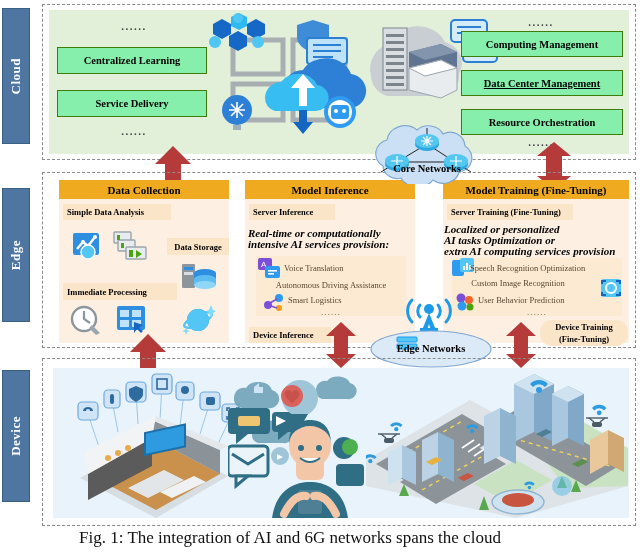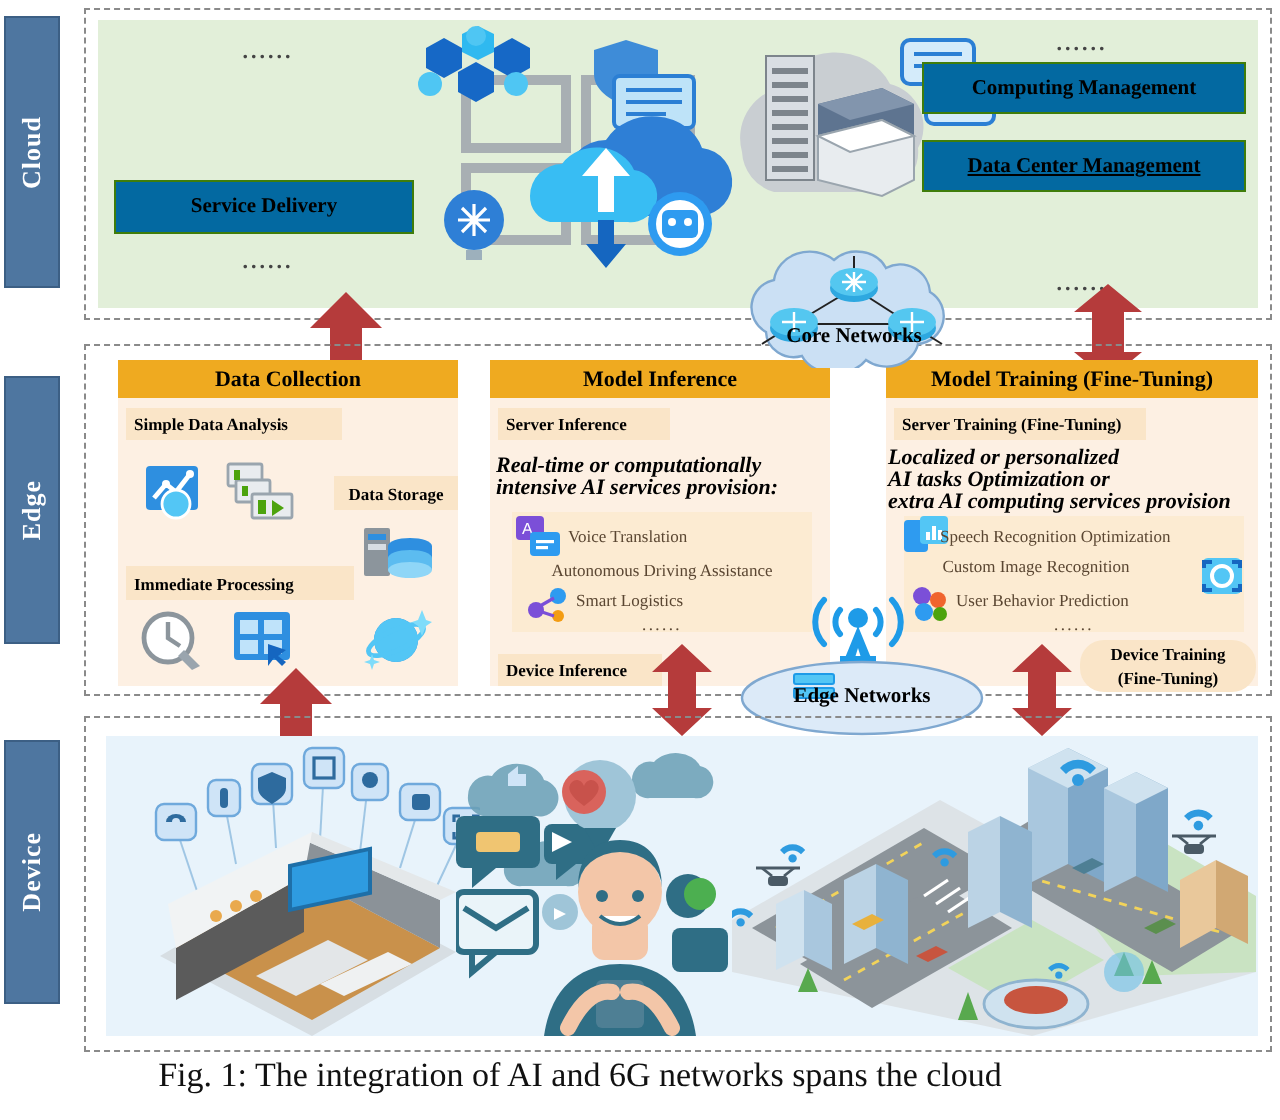--- a/index.html
+++ b/index.html
@@ -14,21 +14,21 @@
              display:flex;align-items:center;justify-content:center;}
   .layer-tab span{color:#ffffff;font-weight:bold;font-size:13px;
                   writing-mode:vertical-rl;transform:rotate(180deg);
                   letter-spacing:.5px;}
 
   
   .frame{position:absolute;border:1.6px dashed #8a8a8a;box-sizing:border-box;}
 
   
   #cloud-panel{position:absolute;background:#E2EFD9;box-sizing:border-box;}
-  .green-box{position:absolute;background:#0369a1;border:1px solid #3f7d0b;
+  .green-box{position:absolute;background:#86efac;border:1px solid #3f7d0b;
              color:#000;font-weight:bold;font-size:10.5px;
              display:flex;align-items:center;justify-content:center;text-align:center;}
   .dots{position:absolute;font-weight:bold;font-size:11px;color:#444;letter-spacing:1.5px;
         text-align:center;}
 
   
   .edge-col{position:absolute;background:#FDF0E3;box-sizing:border-box;}
   .col-head{position:absolute;background:#EFAA20;color:#000;font-weight:bold;
             font-size:11px;display:flex;align-items:center;justify-content:center;
             text-align:center;}
@@ -69,20 +69,21 @@
 <div class="layer-tab" style="left:2px;top:370px;width:26px;height:130px;">
   <span>Device</span>
 </div>
 
 <div class="frame" style="left:42px;top:4px;width:594px;height:156px;"></div>
 
 <div id="cloud-panel" style="left:49px;top:10px;width:580px;height:144px;">
 
   <div class="dots" style="left:10px;top:10px;width:150px;">......</div>
 
+  <div class="green-box" style="left:8px;top:37px;width:148px;height:25px;">Centralized Learning</div>
   <div class="green-box" style="left:8px;top:80px;width:148px;height:25px;">Service Delivery</div>
 
   <div class="dots" style="left:10px;top:115px;width:150px;">......</div>
 
   <svg class="abs" style="left:146px;top:2px;" width="320" height="142" viewBox="0 0 320 142">
 
     <g stroke="#A8AFB3" stroke-width="5" fill="none">
       <path d="M38 28 H88 V62 H38 Z"></path>
       <path d="M98 28 H150 V62 H98 Z"></path>
       <path d="M38 72 H88 V108 H38 Z"></path>
@@ -157,20 +158,21 @@
       <rect x="268" y="30" width="34" height="20" rx="4" fill="#D4EBFA" stroke="#2B7FD4" stroke-width="2"></rect>
       <line x1="274" y1="37" x2="296" y2="37" stroke="#2B7FD4" stroke-width="2"></line>
       <line x1="274" y1="43" x2="296" y2="43" stroke="#2B7FD4" stroke-width="2"></line>
     </g>
   </svg>
 
   <div class="dots" style="left:412px;top:6px;width:160px;">......</div>
 
   <div class="green-box" style="left:412px;top:21px;width:160px;height:24px;">Computing Management</div>
   <div class="green-box" style="left:412px;top:60px;width:160px;height:24px;text-decoration:underline;">Data Center Management</div>
+  <div class="green-box" style="left:412px;top:99px;width:160px;height:24px;">Resource Orchestration</div>
 
   <div class="dots" style="left:412px;top:126px;width:160px;">......</div>
 </div>
 
 <svg class="arrow" style="left:155px;top:146px;" width="36" height="44" viewBox="0 0 36 44">
   <polygon points="18,0 36,18 26,18 26,44 10,44 10,18 0,18" fill="#B53B3B"></polygon>
 </svg>
 <svg class="arrow" style="left:537px;top:142px;" width="34" height="48" viewBox="0 0 34 48">
   <polygon points="17,0 34,14 25,14 25,34 34,34 17,48 0,34 9,34 9,14 0,14" fill="#B53B3B"></polygon>
 </svg>

